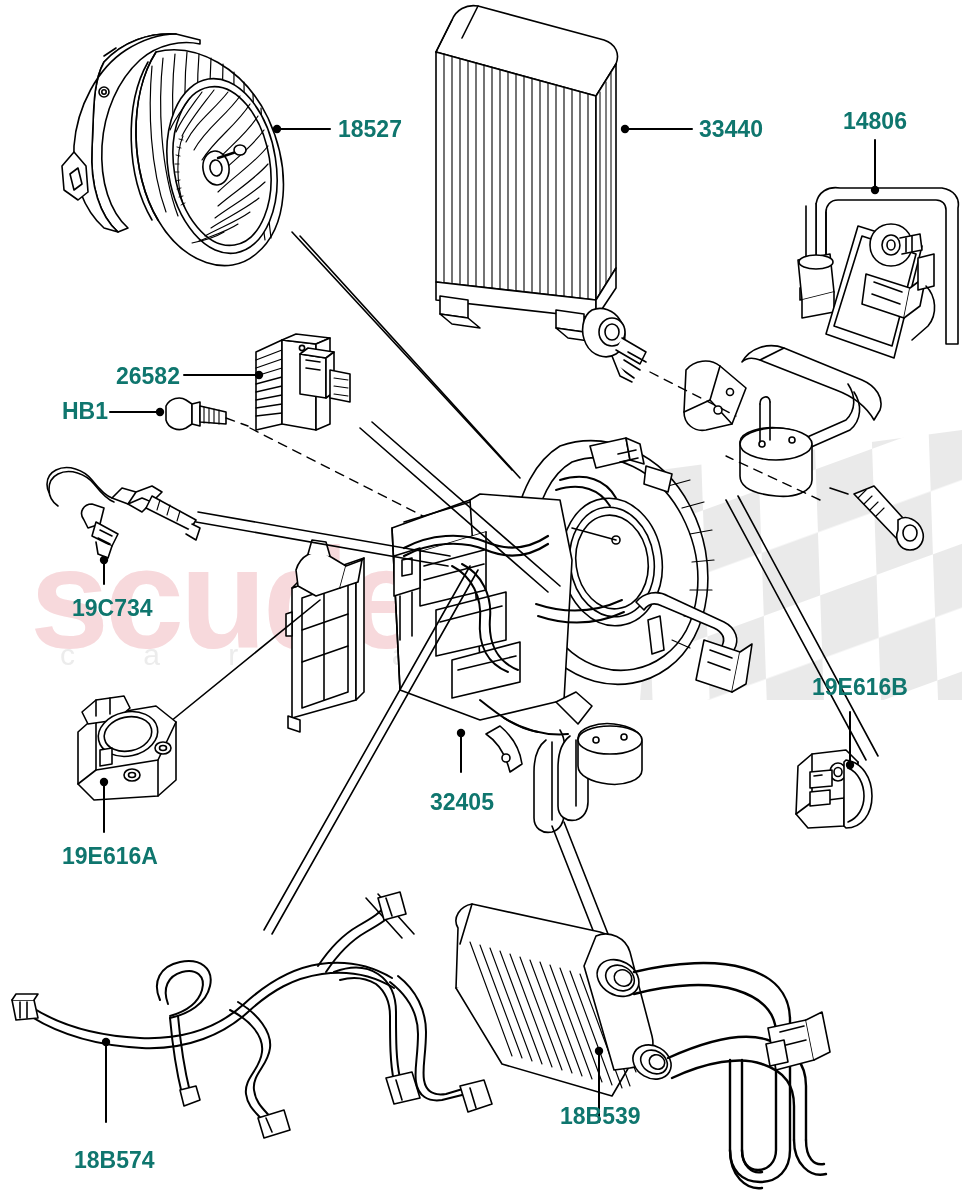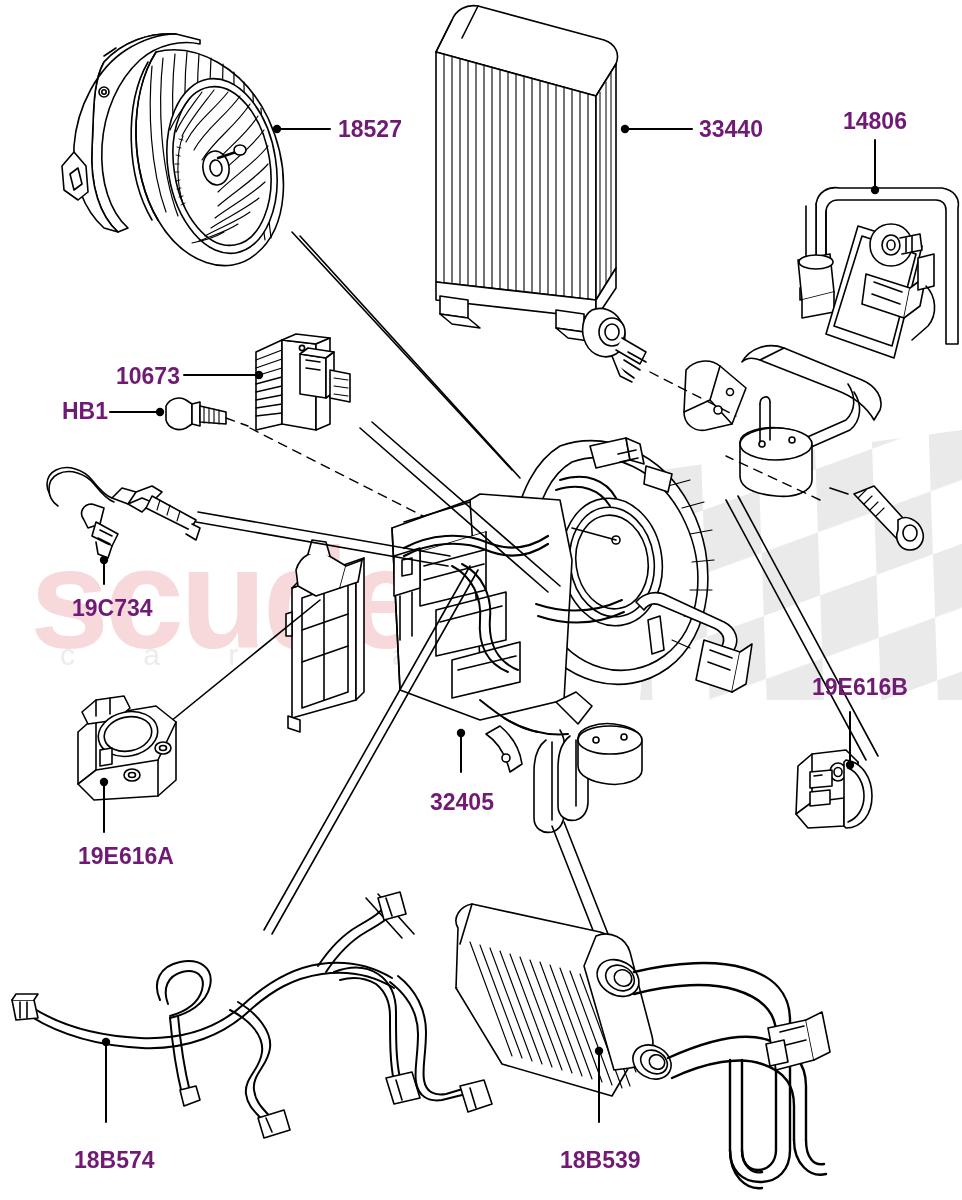--- a/index.html
+++ b/index.html
@@ -13,21 +13,21 @@
   .wm{position:absolute;pointer-events:none;user-select:none;}
   #wm-scuderia{
     left:30px;top:528px;font-size:142px;font-weight:bold;letter-spacing:-4px;
     color:#f7d9dc;font-family:"Liberation Sans",sans-serif;line-height:1;
   }
   #wm-carparts{
     left:60px;top:640px;font-size:30px;letter-spacing:30px;
     color:#ececec;font-family:"Liberation Sans",sans-serif;line-height:1;
   }
   .lbl{
-    position:absolute;color:#701a75;font-size:23px;font-weight:bold;
+    position:absolute;color:#0f766e;font-size:23px;font-weight:bold;
     font-family:"Liberation Sans",sans-serif;white-space:nowrap;line-height:1;
   }
 </style>
 </head>
 <body>
 
 <div id="stage">
 
   <div class="wm" id="wm-scuderia">scuderia</div>
   <div class="wm" id="wm-carparts">c a r   p a r t s</div>
@@ -628,22 +628,22 @@
       <circle cx="599" cy="1051" r="4.2" fill="#000" stroke="none"></circle>
       <path d="M599,1051 L599,1122" stroke-width="2"></path>
     </g>
 
     </g>
   </svg>
 
   <div class="lbl" style="left:338px;top:118px">18527</div>
   <div class="lbl" style="left:699px;top:118px">33440</div>
   <div class="lbl" style="left:843px;top:110px">14806</div>
-  <div class="lbl" style="left:116px;top:365px">10673</div>
+  <div class="lbl" style="left:116px;top:365px">26582</div>
   <div class="lbl" style="left:62px;top:400px">HB1</div>
   <div class="lbl" style="left:72px;top:597px">19C734</div>
-  <div class="lbl" style="left:78px;top:845px">19E616A</div>
+  <div class="lbl" style="left:62px;top:845px">19E616A</div>
   <div class="lbl" style="left:430px;top:791px">32405</div>
   <div class="lbl" style="left:812px;top:676px">19E616B</div>
   <div class="lbl" style="left:74px;top:1149px">18B574</div>
-  <div class="lbl" style="left:560px;top:1149px">18B539</div>
+  <div class="lbl" style="left:560px;top:1105px">18B539</div>
 
 </div>
 
 </body></html>

